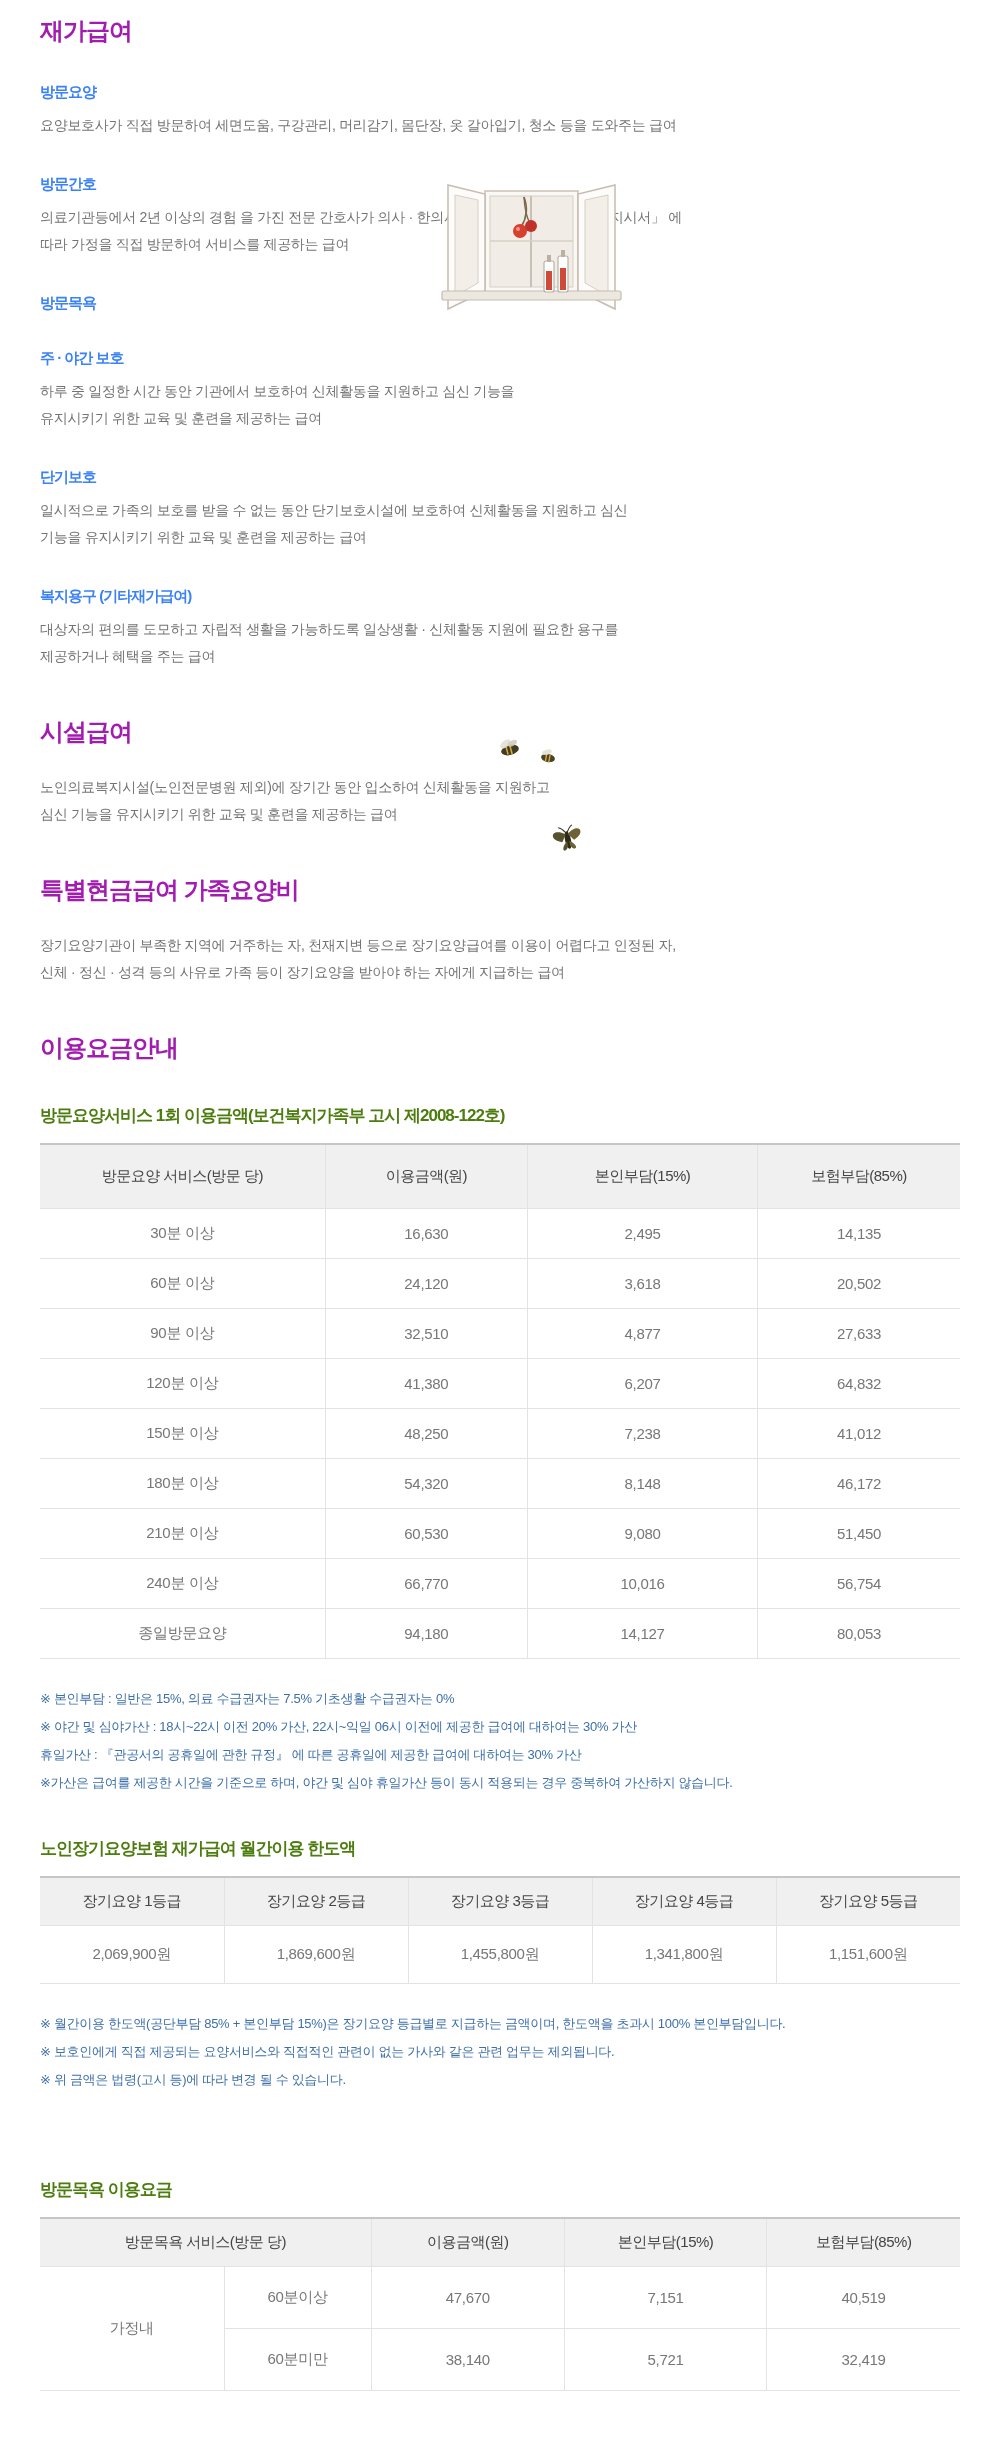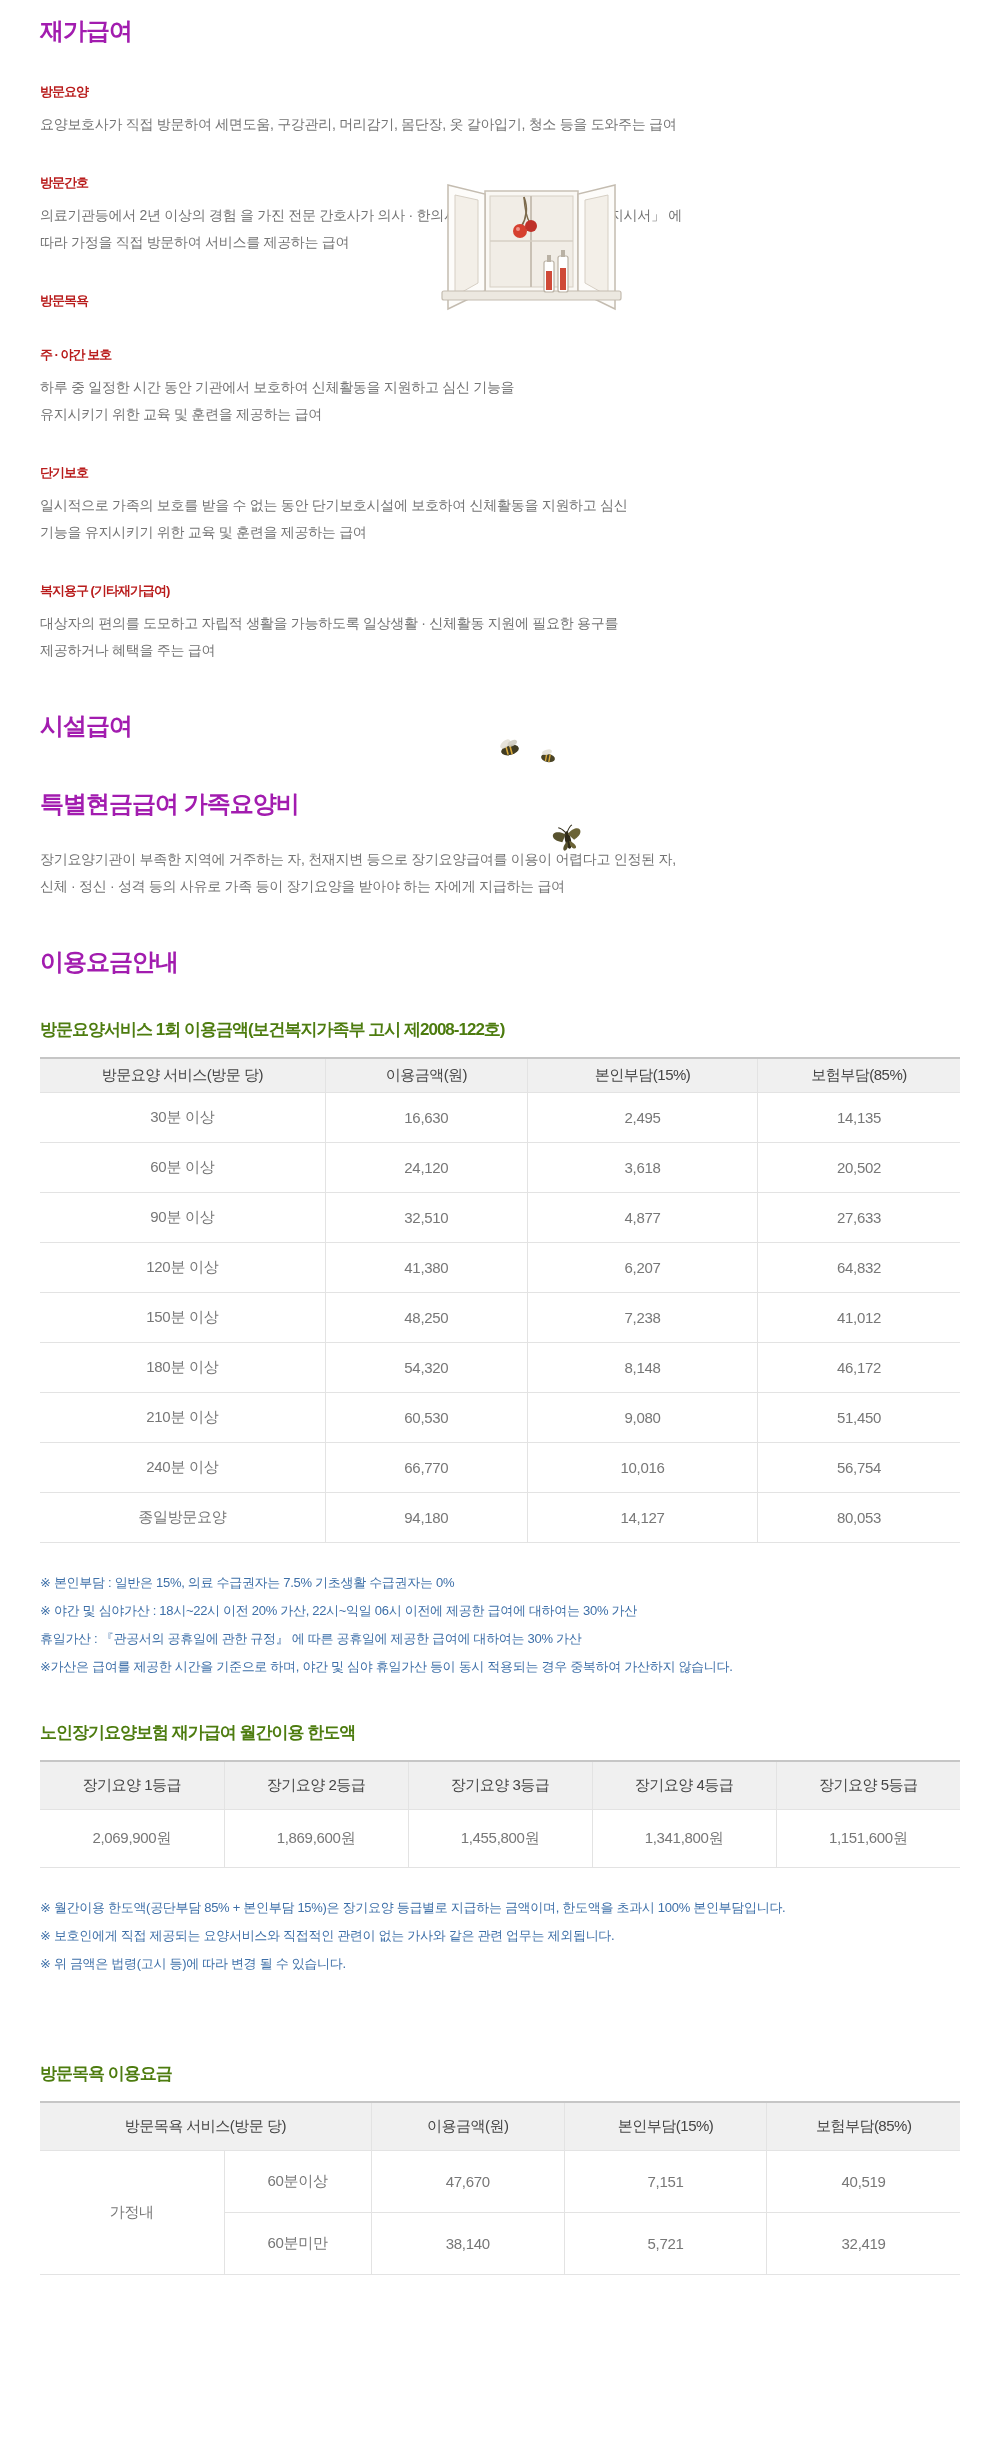--- a/index.html
+++ b/index.html
@@ -1,29 +1,29 @@
 <!DOCTYPE html>
 <html lang="ko"><head>
 <meta charset="utf-8">
 <style>
   html,body{margin:0;padding:0;background:#ffffff;}
   body{font-family:"Liberation Sans","DejaVu Sans",sans-serif;}
   .page{position:relative;width:1000px;min-height:2449px;box-sizing:border-box;padding:15px 40px 60px 40px;background:#fff;overflow:hidden;}
   .title-orange{font-size:24px;font-weight:bold;color:#a21caf;letter-spacing:-1px;margin:46px 0 26px 0;}
   .title-orange.first{margin-top:0;}
-  h2.benefit{font-size:13px;font-weight:bold;color:#b91c1c;letter-spacing:-1px;margin:36px 0 10px 0;}
+  h2.benefit{font-size:15px;font-weight:bold;color:#3b82f6;letter-spacing:-1px;margin:36px 0 10px 0;}
   p.desc{font-size:14px;color:#737373;line-height:27px;margin:0 0 12px 0;white-space:pre-line;letter-spacing:-0.3px;}
   .tbl-caption{font-size:17px;font-weight:bold;color:#4d7c0f;letter-spacing:-1px;margin:40px 0 16px 0;}
   .tbl-caption.big-gap{margin-top:84px;}
   .tbl-wrap{border-top:2px solid #c6c6c6;border-bottom:1px solid #e3e3e3;margin:0 0 26px 0;}
   table{width:100%;border-collapse:collapse;border-style:hidden;table-layout:fixed;}
   th{background:#f0f0f0;font-weight:normal;color:#444;font-size:15px;letter-spacing:-0.5px;}
   td{color:#777;font-size:15px;letter-spacing:-0.3px;}
   th,td{border:1px solid #e3e3e3;text-align:center;}
-  .tbl1 th{padding:7px 5px;} .tbl1 td{padding:15px 5px;}
+  .tbl1 th{padding:22px 5px;} .tbl1 td{padding:15px 5px;}
   .tbl2 th{padding:14px 5px;} .tbl2 td{padding:19px 5px;}
   .tbl3 th{padding:14px 5px;} .tbl3 td{padding:21px 5px;}
   .notes{font-size:13px;color:#3d6fa8;line-height:28px;white-space:pre-line;letter-spacing:-0.3px;margin:14px 0 40px 0;}
   .illus{position:absolute;pointer-events:none;}
   .window-illus{left:428px;top:183px;width:207px;height:132px;}
   .insects-illus{left:496px;top:736px;width:104px;height:126px;}
 </style>
 </head>
 <body>
 
@@ -58,20 +58,22 @@
 기능을 유지시키기 위한 교육 및 훈련을 제공하는 급여</p>
   </section>
 
   <section>
     <h2 class="benefit">복지용구 (기타재가급여)</h2>
     <p class="desc">대상자의 편의를 도모하고 자립적 생활을 가능하도록 일상생활 · 신체활동 지원에 필요한 용구를
 제공하거나 혜택을 주는 급여</p>
   </section>
 
   <h1 class="title-orange">시설급여</h1>
+  <p class="desc">노인의료복지시설(노인전문병원 제외)에 장기간 동안 입소하여 신체활동을 지원하고
+심신 기능을 유지시키기 위한 교육 및 훈련을 제공하는 급여</p>
 
   <h1 class="title-orange">특별현금급여 가족요양비</h1>
   <p class="desc">장기요양기관이 부족한 지역에 거주하는 자, 천재지변 등으로 장기요양급여를 이용이 어렵다고 인정된 자,
 신체 · 정신 · 성격 등의 사유로 가족 등이 장기요양을 받아야 하는 자에게 지급하는 급여</p>
 
   <h1 class="title-orange">이용요금안내</h1>
 
   <div class="tbl-caption">방문요양서비스 1회 이용금액(보건복지가족부 고시 제2008-122호)</div>
   <div class="tbl-wrap">
     <table class="tbl1">

